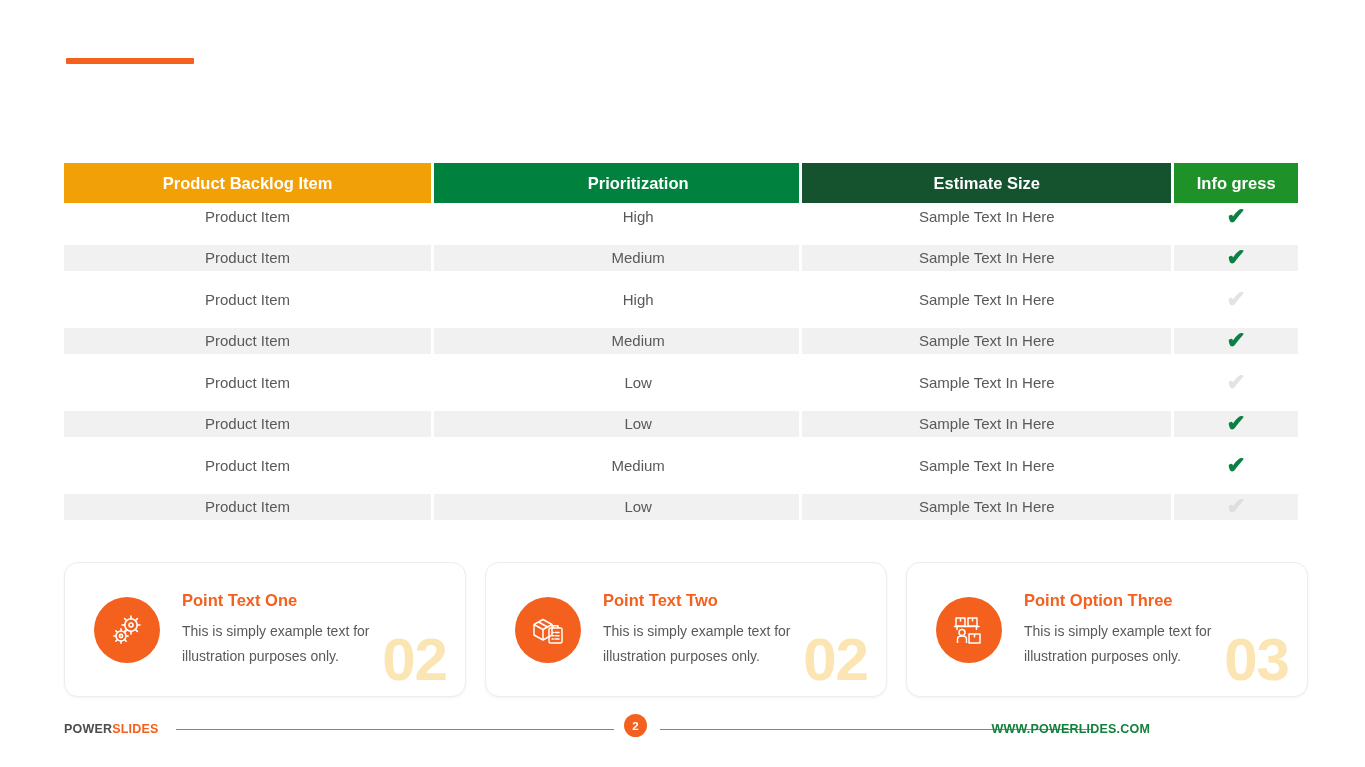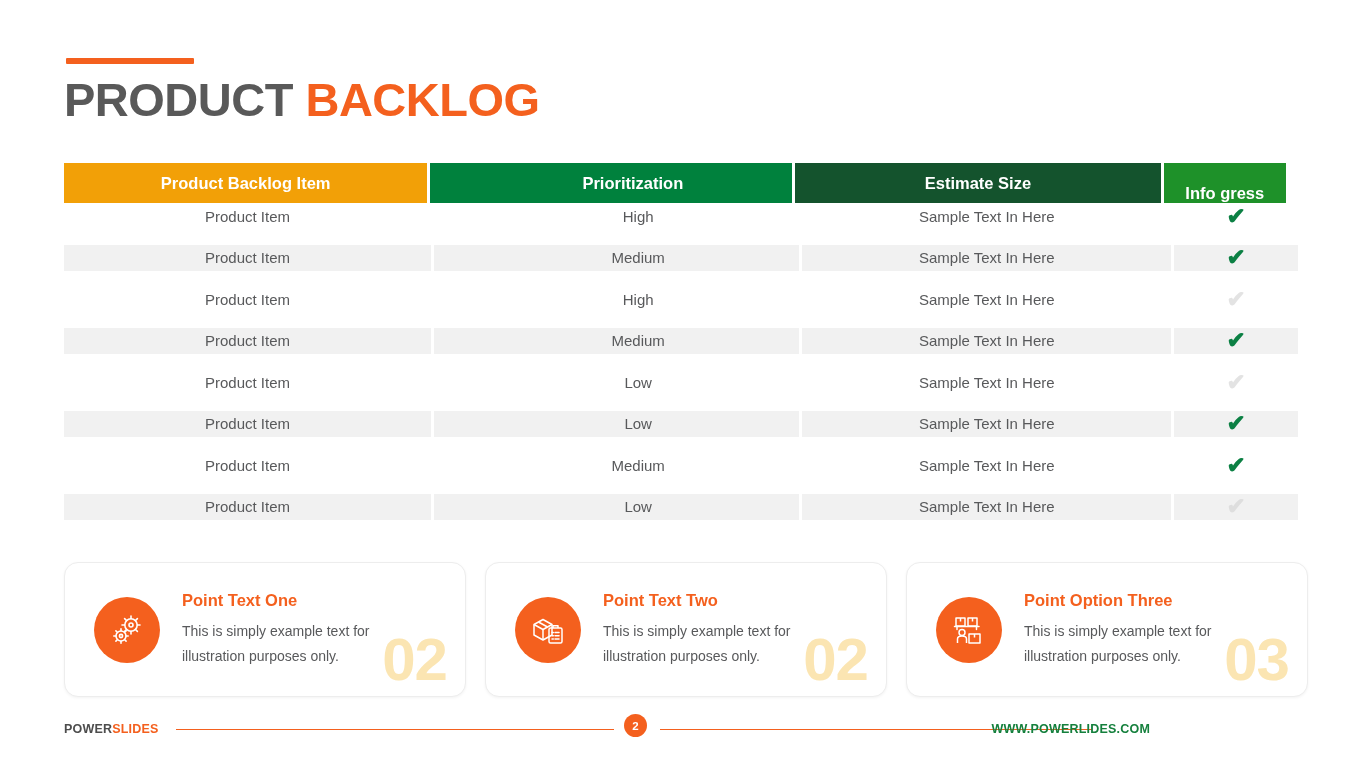--- a/index.html
+++ b/index.html
@@ -25,21 +25,21 @@
   .title .t2 { color: #F4601E; }
 
   
   .table { position: absolute; left: 64px; top: 163px; width: 1234px; }
   .thead { display: flex; height: 40px; }
   .th {
     display: flex; align-items: center; justify-content: center;
     color: #ffffff; font-size: 16.5px; font-weight: bold;
     height: 40px; margin-right: 3px;
   }
-  .th:last-child { margin-right: 12px; align-items: flex-end; }
+  .th:last-child { margin-right: 0; }
   .col1 { width: 368px; }
   .col2 { width: 366px; padding-left: 43px; }
   .col3 { width: 370px; }
   .col4 { width: 124px; }
 
   .trow { display: flex; height: 41.5px; }
   .trow.alt .td { background: #F1F1F1; }
   .td {
     display: flex; align-items: center; justify-content: center;
     height: 26px; margin-right: 3px;
@@ -117,23 +117,20 @@
     font-size: 12.5px; font-weight: bold; color: #15803d;
     letter-spacing: 0.2px; white-space: nowrap;
   }
 </style>
 </head>
 <body>
 
 <div class="slide">
 
   <div class="title-accent"></div>
-  <div class="title">
-    <span class="t1">PRODUCT </span><span class="t2">BACKLOG</span>
-  </div>
 
   <div class="table">
     <div class="thead">
       <div class="th col1" style="background: rgb(242, 160, 7);">
           <span>Product Backlog Item</span>
         </div>
       <div class="th col2" style="background: rgb(0, 129, 61);">
           <span>Prioritization</span>
         </div>
       <div class="th col3" style="background: #14532d;">

